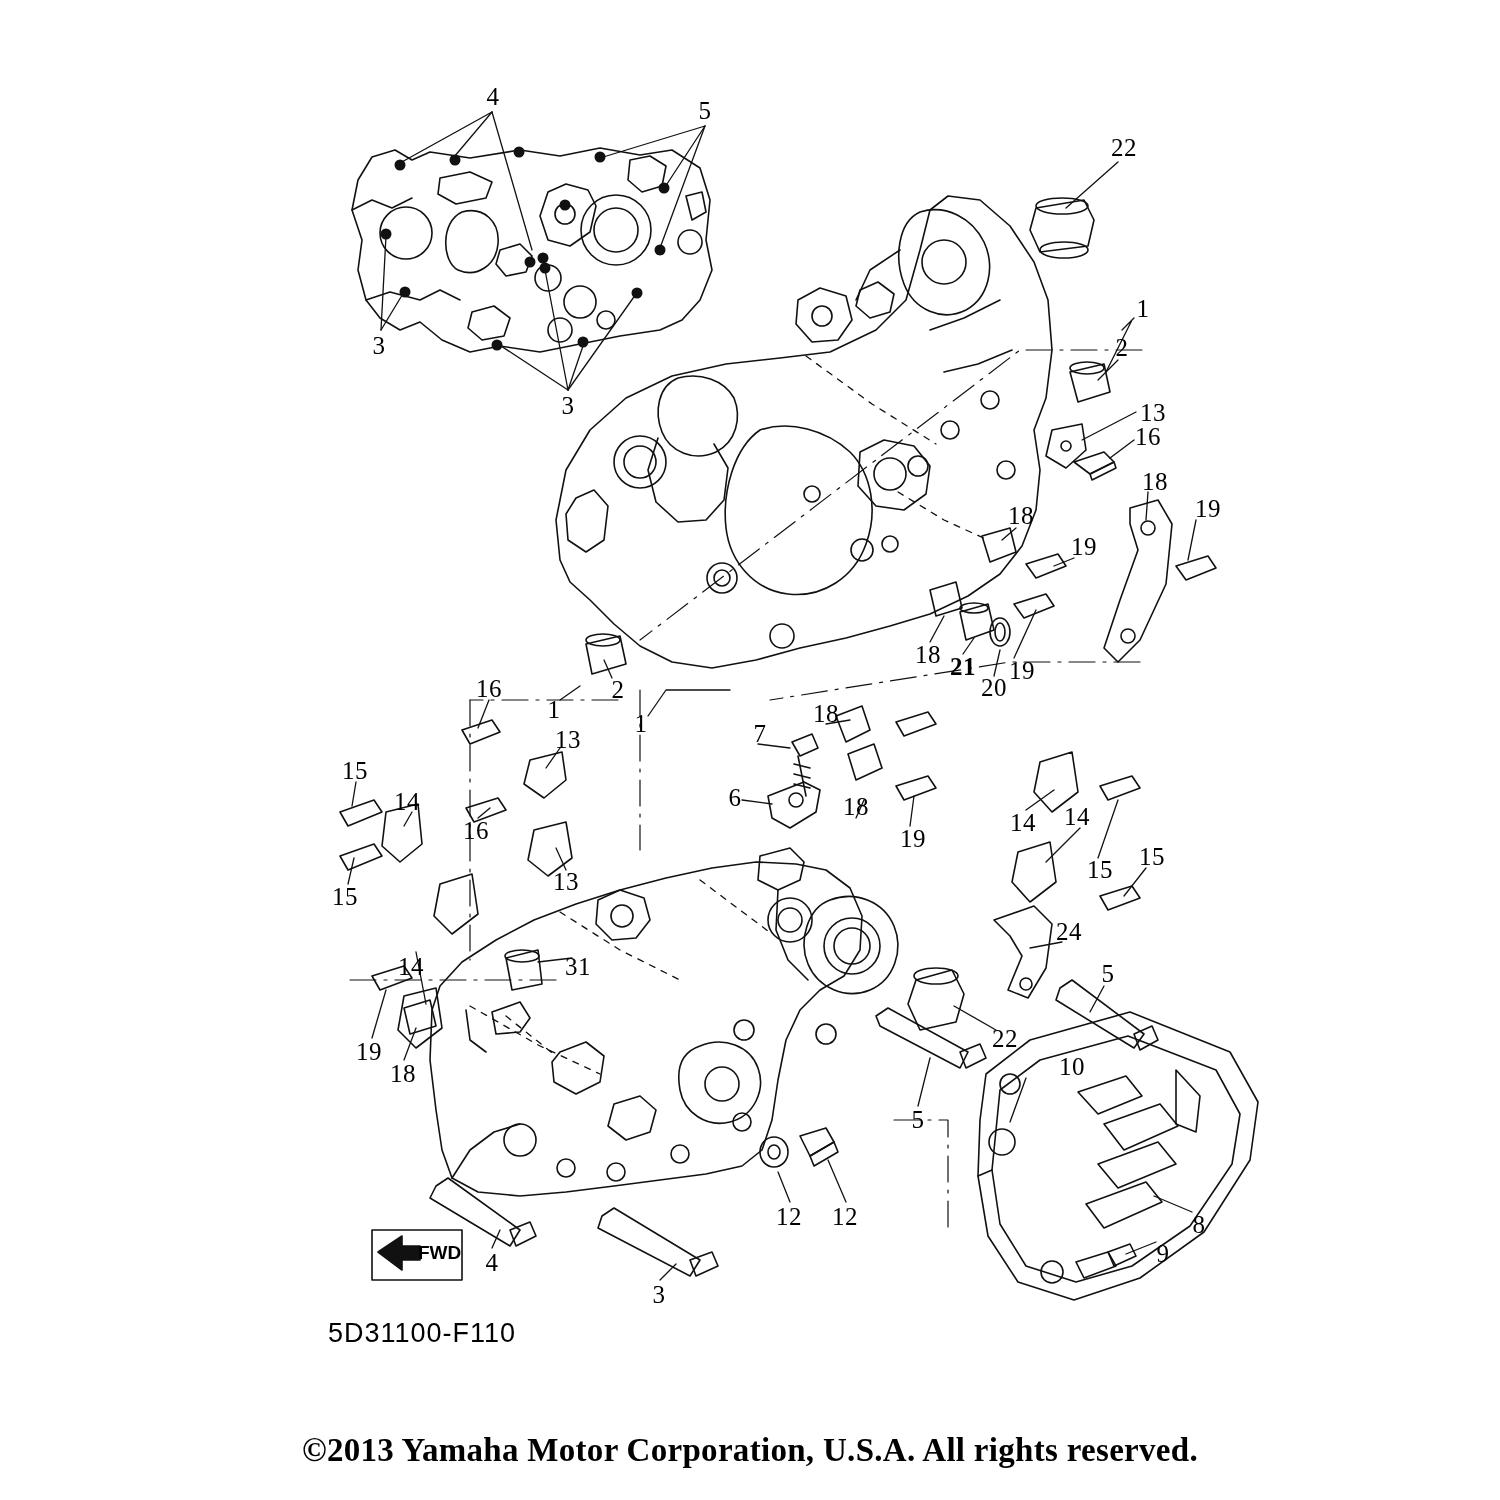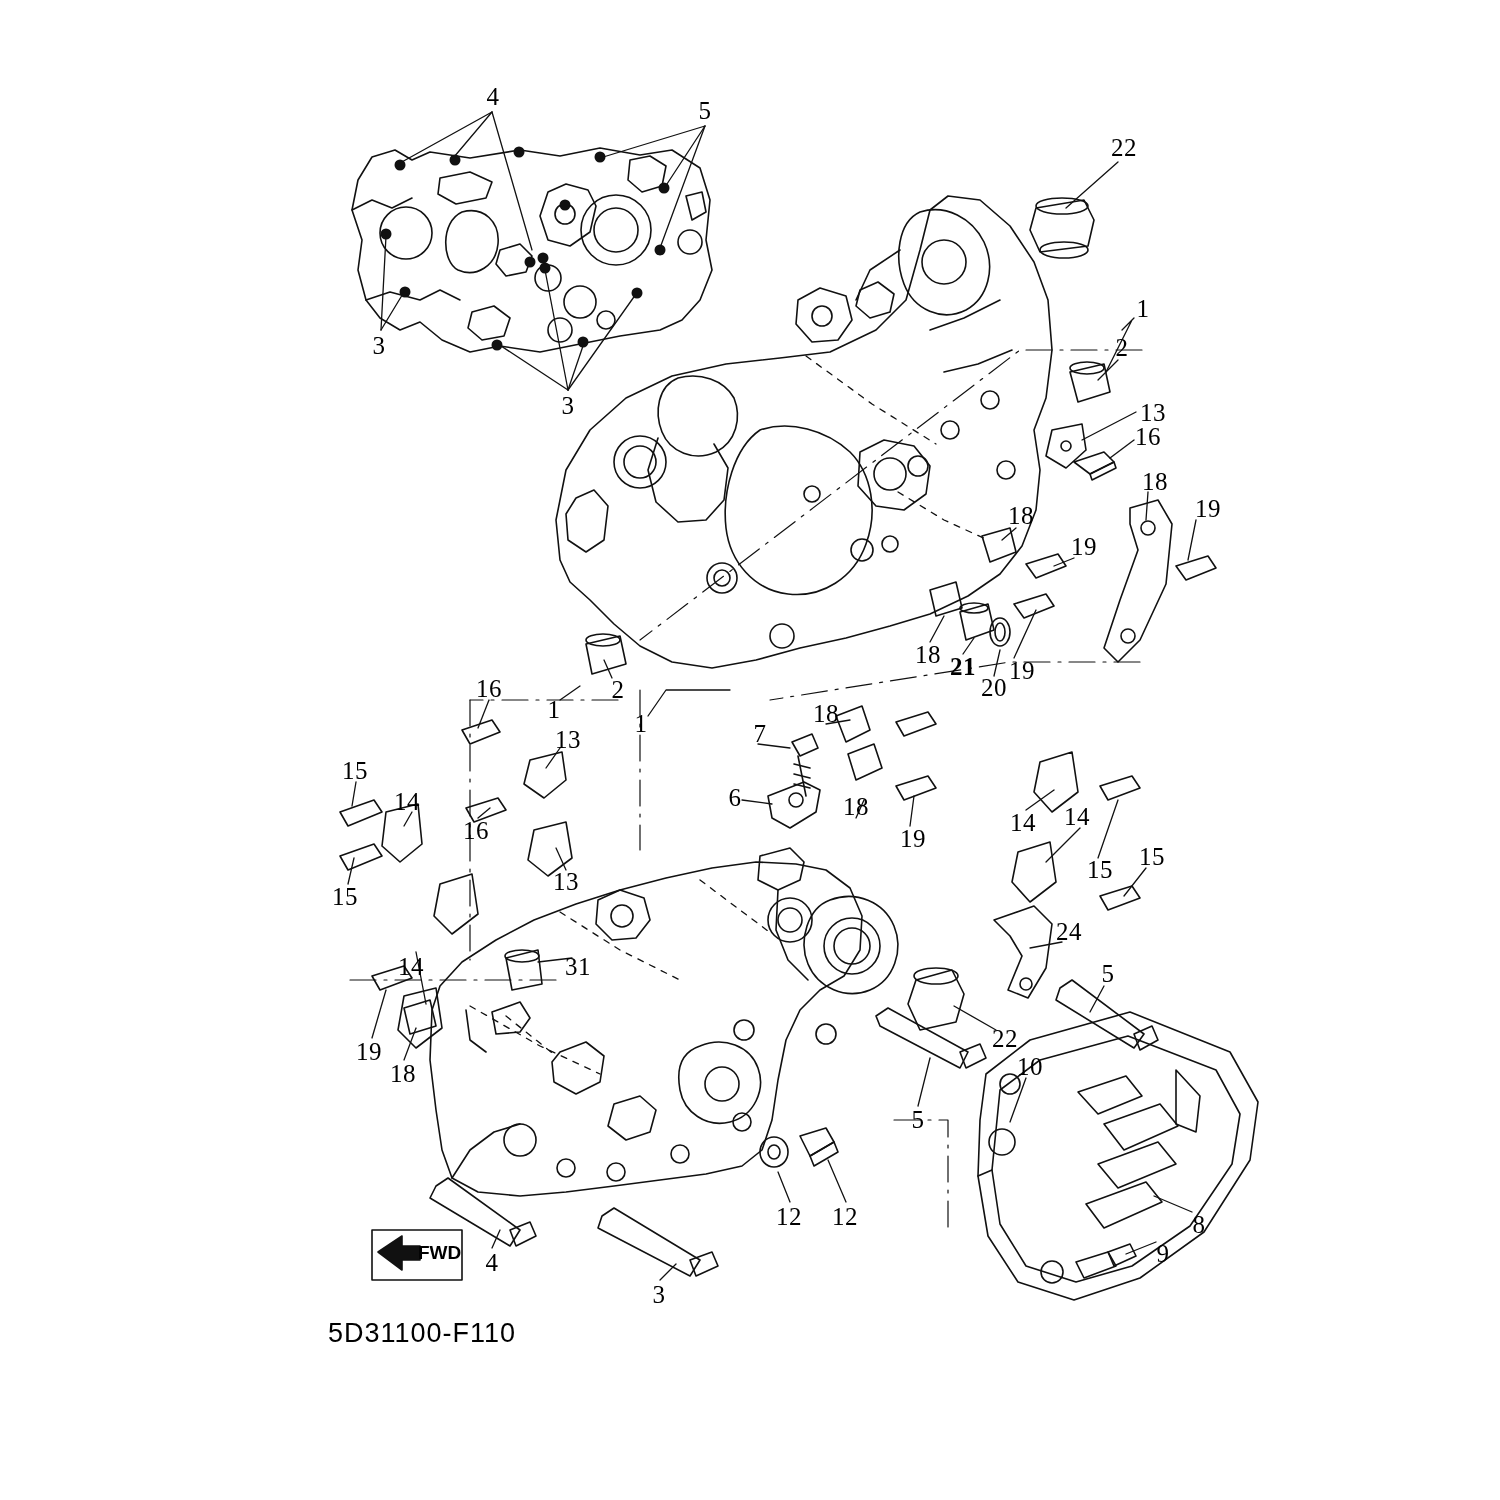--- a/index.html
+++ b/index.html
@@ -453,30 +453,31 @@
         <div class="callout" style="left: 1152px; top: 856px;">15</div>
         <div class="callout" style="left: 566px; top: 881px;">13</div>
         <div class="callout" style="left: 345px; top: 896px;">15</div>
         <div class="callout" style="left: 1069px; top: 931px;">24</div>
         <div class="callout" style="left: 411px; top: 966px;">14</div>
         <div class="callout" style="left: 578px; top: 966px;">31</div>
         <div class="callout" style="left: 1108px; top: 973px;">5</div>
         <div class="callout" style="left: 369px; top: 1051px;">19</div>
         <div class="callout" style="left: 1005px; top: 1038px;">22</div>
         <div class="callout" style="left: 403px; top: 1073px;">18</div>
-        <div class="callout" style="left: 1030px; top: 1066px; text-align: right;">10</div>
+        <div class="callout" style="left: 1072px; top: 1066px; text-align: right;">10</div>
         <div class="callout" style="left: 918px; top: 1119px;">5</div>
         <div class="callout" style="left: 789px; top: 1216px;">12</div>
         <div class="callout" style="left: 845px; top: 1216px;">12</div>
         <div class="callout" style="left: 1199px; top: 1224px;">8</div>
         <div class="callout" style="left: 492px; top: 1262px;">4</div>
         <div class="callout" style="left: 1163px; top: 1253px;">9</div>
         <div class="callout" style="left: 659px; top: 1294px;">3</div>
       </div>
 
     <div id="fwd-box">
       <span id="fwd-label">FWD</span>
     </div>
 
     <div id="part-number">5D31100-F110</div>
   </div>
 
+  <div id="copyright">©2013 Yamaha Motor Corporation, U.S.A. All rights reserved.</div>
 </div>
 
 </body></html>

